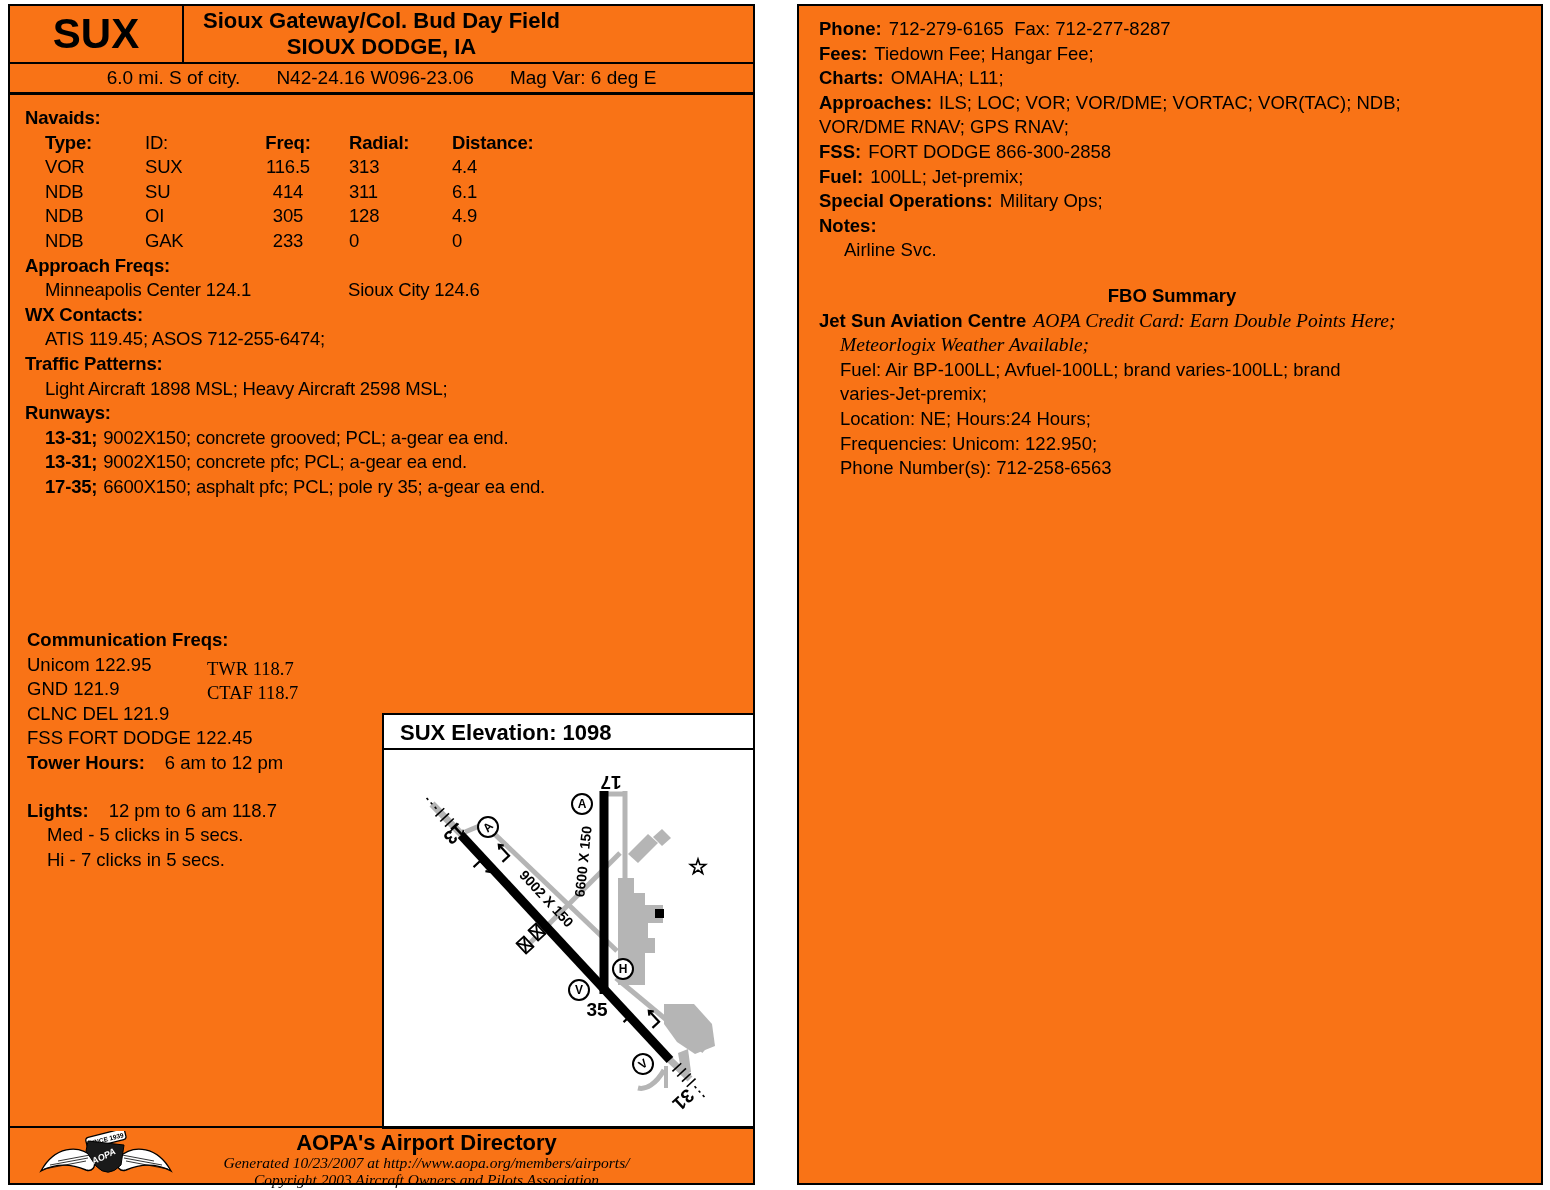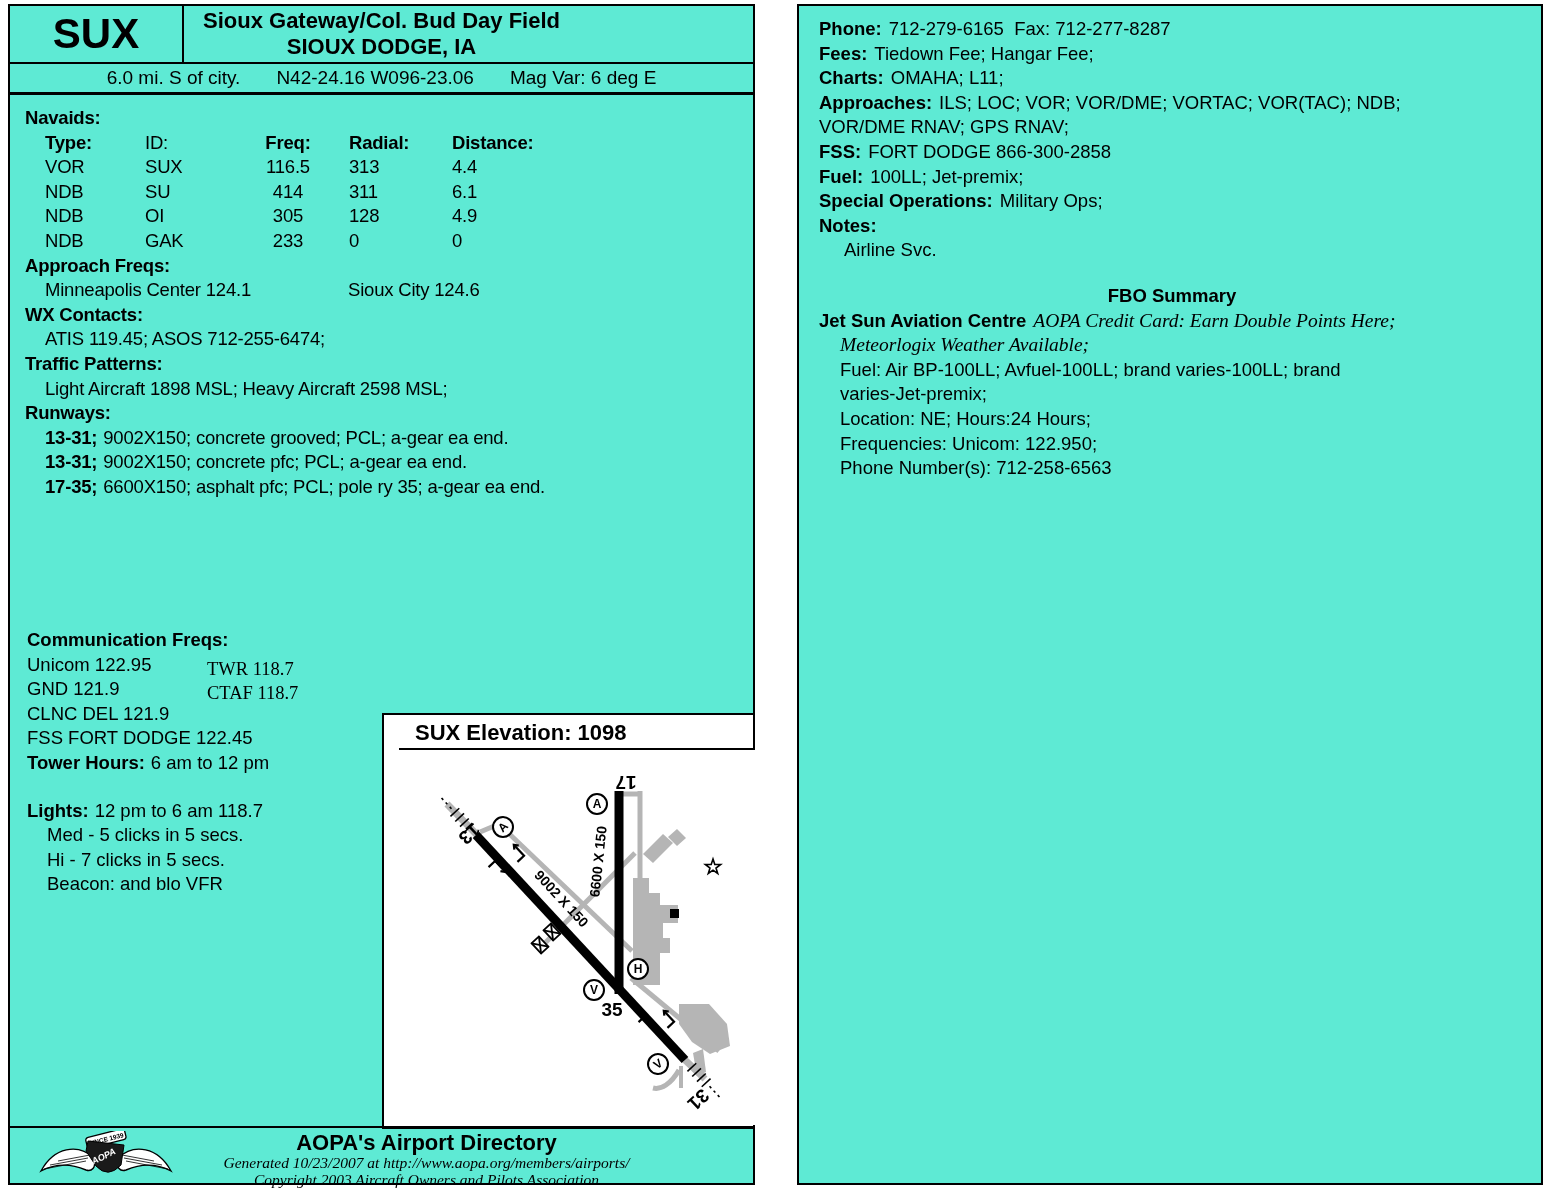--- a/index.html
+++ b/index.html
@@ -2,21 +2,21 @@
 <html><head>
 <meta charset="utf-8">
 <style>
   * { box-sizing: border-box; }
   html,body { margin:0; padding:0; }
   body {
     width:1550px; height:1190px; background:#fff; color:#000;
     font-family:"Liberation Sans", sans-serif; position:relative;
     -webkit-font-smoothing:antialiased;
   }
-  .panel { position:absolute; border:2px solid #000; background:#5eead4; }
+  .panel { position:absolute; border:2px solid #000; background:#f97316; }
   #lpanel { left:8px; top:4px; width:747px; height:1181px; }
   #rpanel { left:797px; top:4px; width:746px; height:1181px; padding:11px 16px 0 20px; }
 
   
   #lheader { position:absolute; left:0; top:0; width:100%; height:58px; border-bottom:2px solid #000; }
   #sux-code { position:absolute; left:0; top:0; width:174px; height:100%;
     border-right:2px solid #000; display:flex; align-items:center; justify-content:center;
     font-size:42px; font-weight:bold; }
   #ltitle { position:absolute; left:0; top:0; width:100%; height:100%;
     display:flex; flex-direction:column; justify-content:center;
@@ -39,25 +39,25 @@
   .nc4 { width:103px; } .nc5 { width:120px; }
   .approw { margin-left:35px; position:relative; }
   .approw .col2 { position:absolute; left:303px; top:0; }
 
   #comm { position:absolute; left:17px; top:622px; font-size:18.5px; line-height:24.6px; width:350px; }
   #comm .title { font-weight:bold; }
   .crow { position:relative; }
   .crow .c2 { position:absolute; left:180px; top:4px;font-family:Liberation Serif, serif; }
   .vspace23 { height:23px; }
   .lightrow { margin-left:20px; }
-  #comm b { margin-right:6px; }
+  #comm b { margin-right:20px; }
 
   
   #diagram { position:absolute; left:372px; top:707px; width:373px; height:416px;
-    border:2px solid #000; background:#fff;padding-left:15px; }
+    border:2px solid #000; background:#fff; }
   #dheader { height:35px; border-bottom:2px solid #000; font-size:22px; font-weight:bold;
     padding:5px 0 0 16px; }
   #dsvg { display:block; }
 
   
   #lfooter { position:absolute; left:0; bottom:0; width:100%; height:57px; border-top:2px solid #000; }
   #logo { position:absolute; left:28px; top:3px; }
   #ftext { position:absolute; left:110px; right:20px; top:2px; text-align:center; }
   .ft1 { font-size:22px; font-weight:bold; line-height:25px; }
   .ft2 { font-family:"Liberation Serif", serif; font-style:italic; font-size:15.5px; line-height:16.5px; }
@@ -131,21 +131,20 @@
     <div class="title">Communication Freqs:</div>
     <div class="crow"><span>Unicom 122.95</span><span class="c2">TWR 118.7</span></div>
     <div class="crow"><span>GND 121.9</span><span class="c2">CTAF 118.7</span></div>
     <div class="crow"><span>CLNC DEL 121.9</span><span class="c2"></span></div>
     <div class="crow"><span>FSS FORT DODGE 122.45</span><span class="c2"></span></div>
     <div class="crow"><b>Tower Hours:</b><span>6 am to 12 pm</span></div>
     <div class="vspace23"></div>
     <div class="crow"><b>Lights:</b><span>12 pm to 6 am 118.7</span></div>
     <div class="lightrow">Med - 5 clicks in 5 secs.</div>
     <div class="lightrow">Hi - 7 clicks in 5 secs.</div>
-    <div class="lightrow">Beacon: and blo VFR</div>
   </div>
 
   <div id="diagram">
     <div id="dheader">SUX Elevation: 1098</div>
     <svg id="dsvg" width="369" height="375" viewBox="0 0 369 375">
       <rect x="0" y="0" width="369" height="375" fill="#ffffff"></rect>
       <g stroke="#b5b5b5" fill="none">
         <path d="M48,54 L79,86" stroke-width="7"></path>
         <path d="M81,82 L100,74" stroke-width="5"></path>
         <path d="M100,74 L233,201" stroke-width="5"></path>

